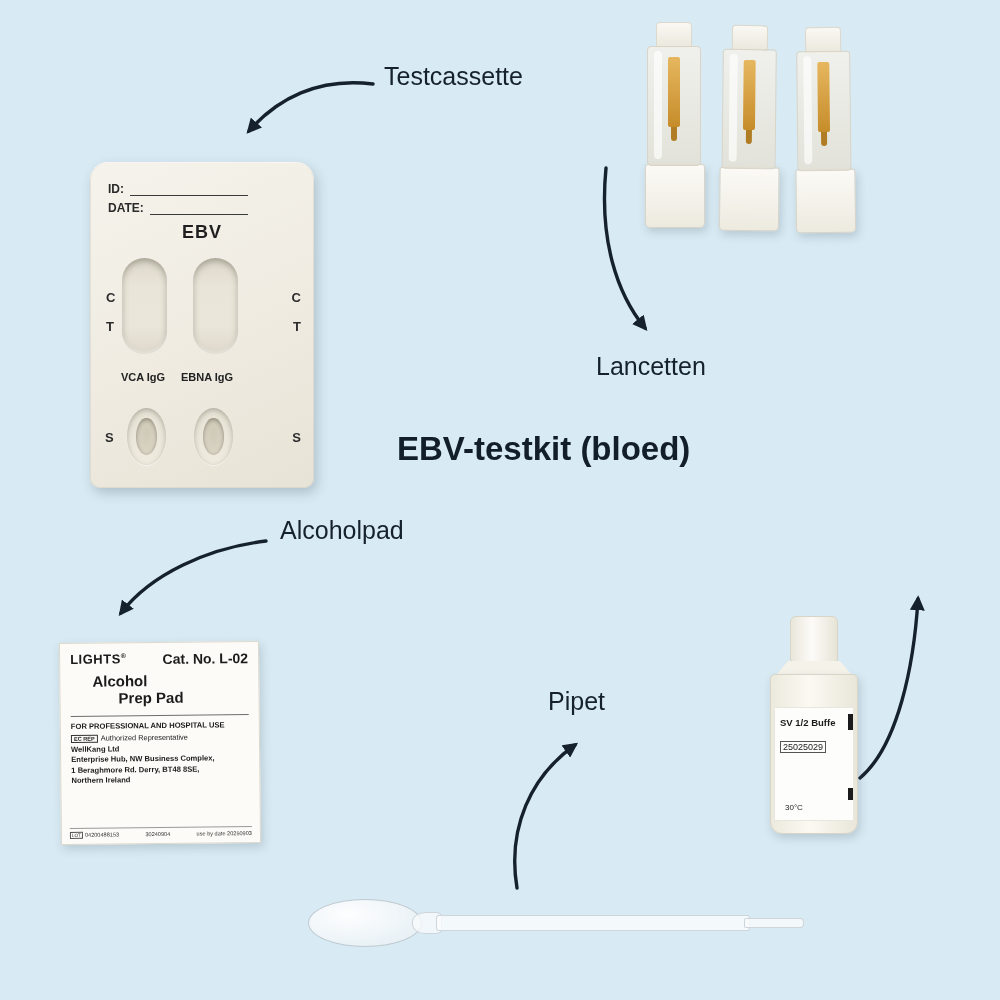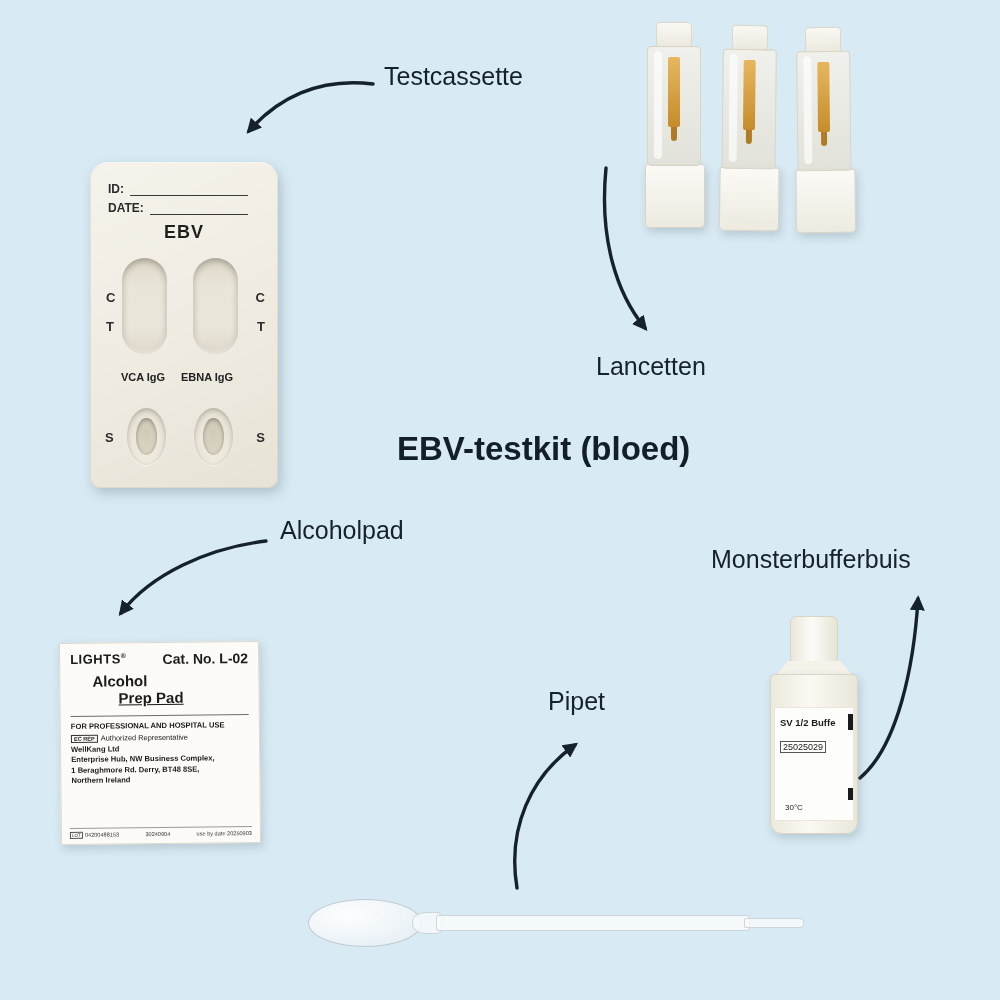--- a/index.html
+++ b/index.html
@@ -7,21 +7,21 @@
     position:relative; width:1000px; height:1000px;
     background:#d8eaf3; overflow:hidden;
     font-family:"Liberation Sans", sans-serif; color:#16212e;
   }
   .annot { position:absolute; font-size:25px; color:#16212e; white-space:nowrap; }
   .title { position:absolute; left:397px; top:430px; font-size:33px; font-weight:bold; color:#121e2a; white-space:nowrap; }
   .arrows { position:absolute; left:0; top:0; pointer-events:none; }
 
   
   .cassette {
-    position:absolute; left:90px; top:162px; width:188px; height:326px;
+    position:absolute; left:90px; top:162px; width:224px; height:326px;
     background:linear-gradient(155deg,#f6f3ec 0%,#efebe1 55%,#e7e3d6 100%);
     border-radius:18px 18px 10px 10px;
     box-shadow:3px 5px 12px rgba(70,85,100,.28), inset 0 1px 0 rgba(255,255,255,.7), inset 0 0 0 1px rgba(200,195,180,.35);
   }
   .cas-row { position:absolute; left:18px; display:flex; align-items:flex-end; font-size:12px; font-weight:bold; color:#2a2a2a; }
   .cas-row .fill-line { border-bottom:1.5px solid #3a3a3a; margin-left:6px; height:12px; }
   .cas-id { top:20px; } .cas-id .fill-line { width:118px; }
   .cas-date { top:39px; } .cas-date .fill-line { width:98px; }
   .cas-name { position:absolute; left:0; top:60px; width:100%; text-align:center; font-size:18px; font-weight:bold; letter-spacing:1px; color:#1f1f1f; }
   .win {
@@ -75,21 +75,21 @@
     position:absolute; left:60px; top:642px; width:200px; height:202px; box-sizing:border-box;
     background:#fcfbf7; border:1px solid #ddd9cd; transform:rotate(-.6deg);
     box-shadow:2px 4px 10px rgba(70,85,100,.22); padding:8px 10px 6px; color:#1b1b1b;
   }
   .pad-head { display:flex; justify-content:space-between; align-items:flex-start; }
   .pad-brand { font-size:13px; font-weight:bold; letter-spacing:.5px; }
   .pad-brand sup { font-size:7px; }
   .pad-cat { font-size:14px; font-weight:bold; }
   .pad-name { margin-top:6px; font-weight:bold; font-size:15px; line-height:1.1; }
   .pad-name .n1 { margin-left:22px; }
-  .pad-name .n2 { margin-left:48px;text-decoration:underline; }
+  .pad-name .n2 { margin-left:48px; }
   .pad-div { border-top:1.5px solid #6d6d6d; margin:9px 0 5px; }
   .pad-usage { font-size:7.6px; font-weight:bold; }
   .pad-rep { margin-top:3px; font-size:7.4px; display:flex; align-items:center; gap:3px; }
   .pad-rep .ecrep { border:1px solid #333; font-size:5.6px; font-weight:bold; padding:0 2px; }
   .pad-addr { font-size:7.6px; line-height:1.35; margin-top:2px; font-weight:bold; }
   .pad-bottom { position:absolute; left:8px; right:8px; bottom:5px; border-top:1px solid #999;
     padding-top:3px; display:flex; justify-content:space-between; font-size:5.6px; color:#333; }
   .pad-bottom .sym { display:inline-block; border:1px solid #555; font-size:4.6px; padding:0 1px; margin-right:2px; }
 
   
@@ -139,21 +139,20 @@
       <path d="M 266 541 C 208 548 151 574 121 613" marker-end="url(#arrow)"></path>
       <path d="M 860 778 C 898 746 914 665 918 599" marker-end="url(#arrow)"></path>
       <path d="M 517 888 C 507 828 531 776 575 745" marker-end="url(#arrow)"></path>
     </g>
   </svg>
 
   <div class="annot" style="left:384px; top:62px;">Testcassette</div>
   <div class="annot" style="left:596px; top:352px;">Lancetten</div>
   <div class="title">EBV-testkit (bloed)</div>
   <div class="annot" style="left:280px; top:516px;">Alcoholpad</div>
-  <div class="annot" style="left:711px; top:545px;">Monsterbufferbuis</div>
   <div class="annot" style="left:548px; top:660px;margin-top:27px;">Pipet</div>
 
   <div class="cassette">
     <div class="cas-row cas-id">
       <span>ID:</span>
       <span class="fill-line"></span>
     </div>
     <div class="cas-row cas-date">
       <span>DATE:</span>
       <span class="fill-line"></span>

